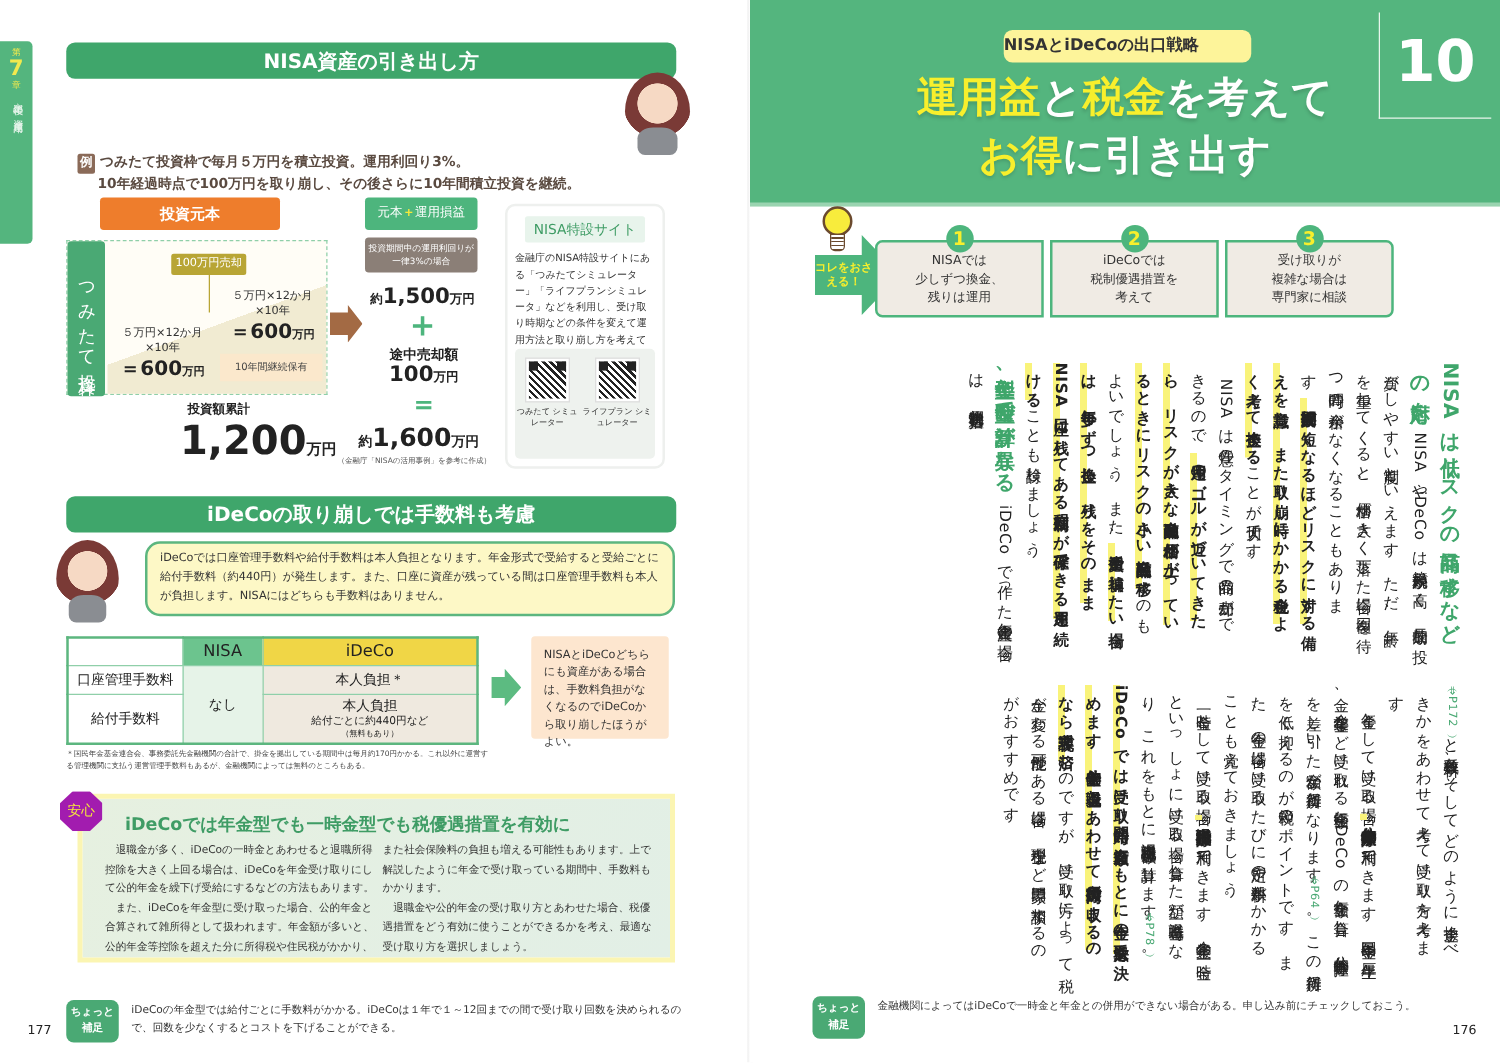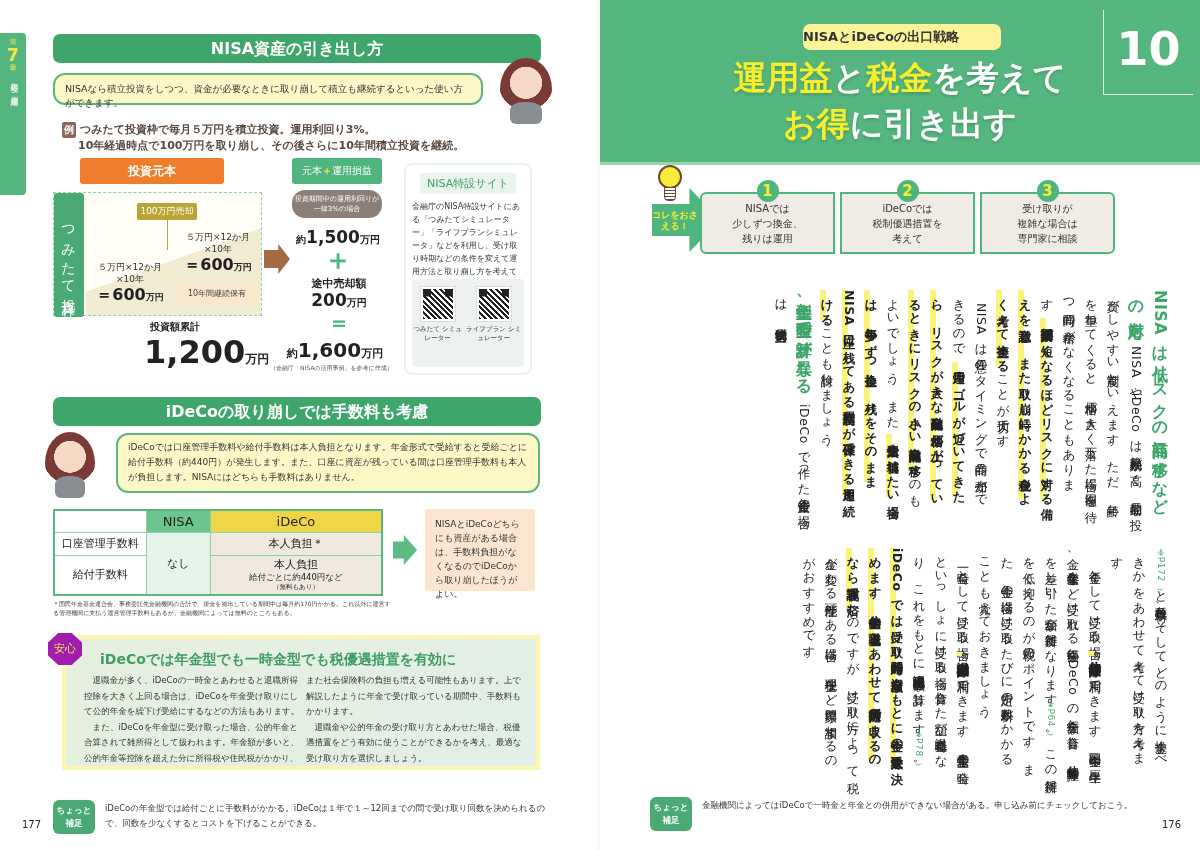--- a/index.html
+++ b/index.html
@@ -32,21 +32,21 @@
 .frame .sell-tag{position:absolute;left:83px;top:10px;width:60px;height:17px;background:#b8a535;color:#fff;font-size:9px;line-height:17px;text-align:center;border-radius:2px}
 .frame .sell-line{position:absolute;left:113px;top:27px;width:1px;height:30px;background:#b8a535}
 .frame .calc{position:absolute;font-size:9px;color:#333;text-align:center;line-height:12px}
 .frame .calc b{display:block;font-size:16px;line-height:20px;color:#222}
 .frame .calc b span{font-size:9px}
 .frame .hold{position:absolute;left:122px;top:90px;width:82px;height:22px;background:#fbe8cc;font-size:8px;line-height:22px;text-align:center;color:#444}
 .total-lbl{position:absolute;left:150px;top:320px;font-size:10px;font-weight:bold;color:#222}
 .total-val{position:absolute;left:144px;top:333px;font-size:24px;font-weight:bold;color:#222}
 .total-val span{font-size:12px}
 .arrow-brown{position:absolute;left:264px;top:244px;width:26px;height:30px;background:#a36a44;clip-path:polygon(0 20%,55% 20%,55% 0,100% 50%,55% 100%,55% 80%,0 80%)}
-.cond-box{position:absolute;left:292px;top:190px;width:90px;height:28px;background:#8b7f77;color:#fff;font-size:7px;text-align:center;line-height:10px;padding-top:4px;border-radius:13px}
+.cond-box{position:absolute;left:292px;top:190px;width:90px;height:28px;background:#8b7f77;color:#fff;font-size:7px;text-align:center;line-height:10px;padding-top:4px;border-radius:3px}
 .res{position:absolute;text-align:center;color:#222;font-weight:bold}
 .res-1500{left:286px;top:227px;width:104px;font-size:17px}
 .res-1500 .sm{font-size:10px}
 .res-plus{left:318px;top:246px;width:40px;color:#4db57d;font-size:28px;line-height:28px}
 .res-mid-lbl{left:295px;top:276px;width:88px;font-size:11px}
 .res-100{left:300px;top:290px;width:78px;font-size:17px}
 .res-100 .sm{font-size:10px}
 .res-eq{left:324px;top:308px;width:30px;color:#4db57d;font-size:22px}
 .res-1600{left:275px;top:338px;width:120px;font-size:20px}
 .res-1600 .sm{font-size:11px}
@@ -112,21 +112,20 @@
 
   <div class="chapter-tab">
     <span class="ch-pre">第</span>
     <span class="ch-num">7</span>
     <span class="ch-post">章</span>
     <span class="ch-title">定年後の資産運用</span>
   </div>
 
   <div class="sec-bar" style="left:53px;top:34px;width:488px;height:29px;font-size:16px;line-height:29px">NISA資産の引き出し方</div>
 
-  <div class="bubble" style="left:53px;top:73px;width:430px;height:32px;font-size:9.5px;line-height:14px;padding:7px 10px">NISAなら積立投資をしつつ、資金が必要なときに取り崩して積立も継続するといった使い方ができます。</div>
   <div class="avatar" style="left:500px;top:58px;width:52px;height:62px"></div>
 
   <div class="example">
     <div><span class="rei">例</span><span>つみたて投資枠で毎月５万円を積立投資。運用利回り3%。</span></div>
     <div style="padding-left:16px">10年経過時点で100万円を取り崩し、その後さらに10年間積立投資を継続。</div>
   </div>
 
   <div class="lbl-gensen">投資元本</div>
   <div class="lbl-gain"><span>元本</span><span class="plus">＋</span><span>運用損益</span></div>
 
@@ -150,21 +149,21 @@
 
   <div class="total-lbl">投資額累計</div>
   <div class="total-val"><span style="font-size:32px">1,200</span><span>万円</span></div>
 
   <div class="arrow-brown"></div>
 
   <div class="cond-box">投資期間中の運用利回りが一律3%の場合</div>
   <div class="res res-1500"><span class="sm">約</span><span>1,500</span><span class="sm">万円</span></div>
   <div class="res res-plus">＋</div>
   <div class="res res-mid-lbl">途中売却額</div>
-  <div class="res res-100"><span>200</span><span class="sm">万円</span></div>
+  <div class="res res-100"><span>100</span><span class="sm">万円</span></div>
   <div class="res res-eq">＝</div>
   <div class="res res-1600"><span class="sm">約</span><span>1,600</span><span class="sm">万円</span></div>
   <div class="source-note">（金融庁「NISAの活用事例」を参考に作成）</div>
 
   <div class="site-box">
     <div class="site-ttl">NISA特設サイト</div>
     <div class="site-txt">金融庁のNISA特設サイトにある「つみたてシミュレーター」「ライフプランシミュレータ」などを利用し、受け取り時期などの条件を変えて運用方法と取り崩し方を考えてみるのもいいでしょう。</div>
     <div class="qr-area">
       <div class="qr-item">
         <div class="qr"></div>

